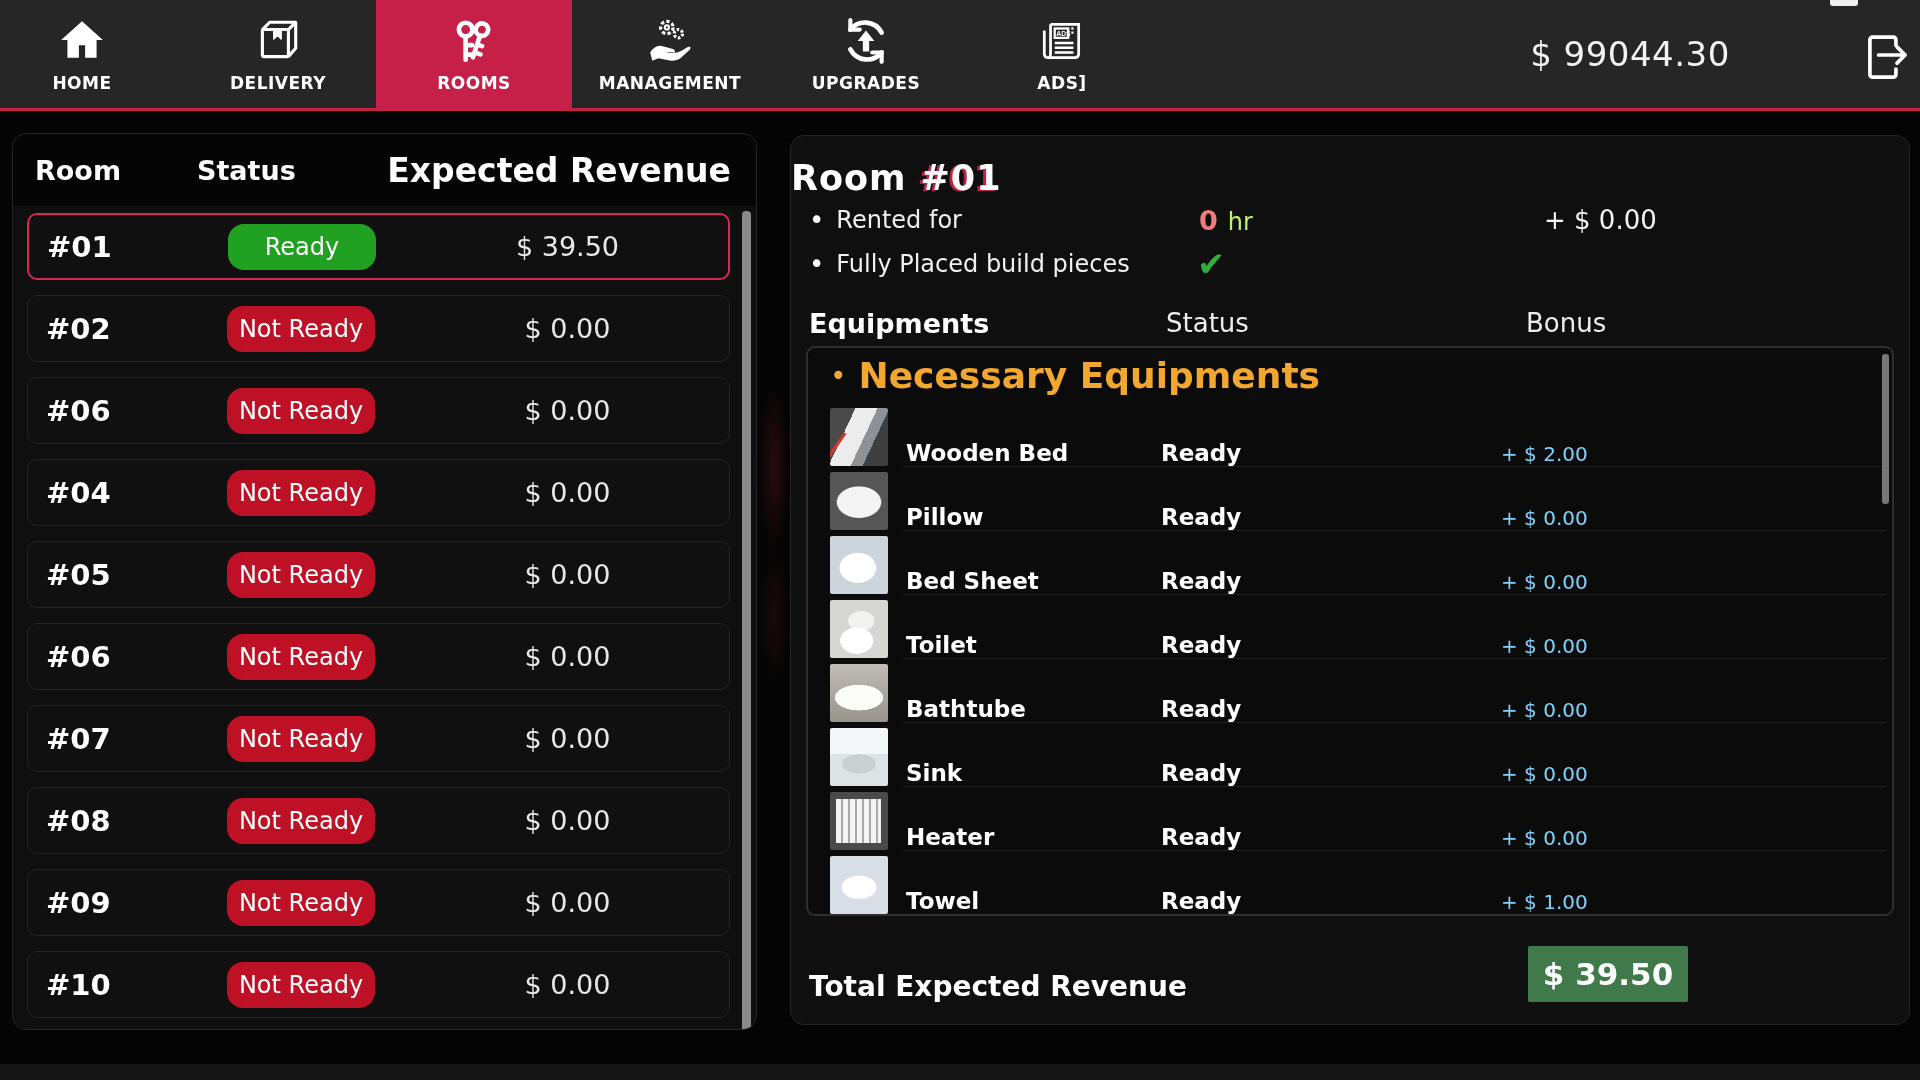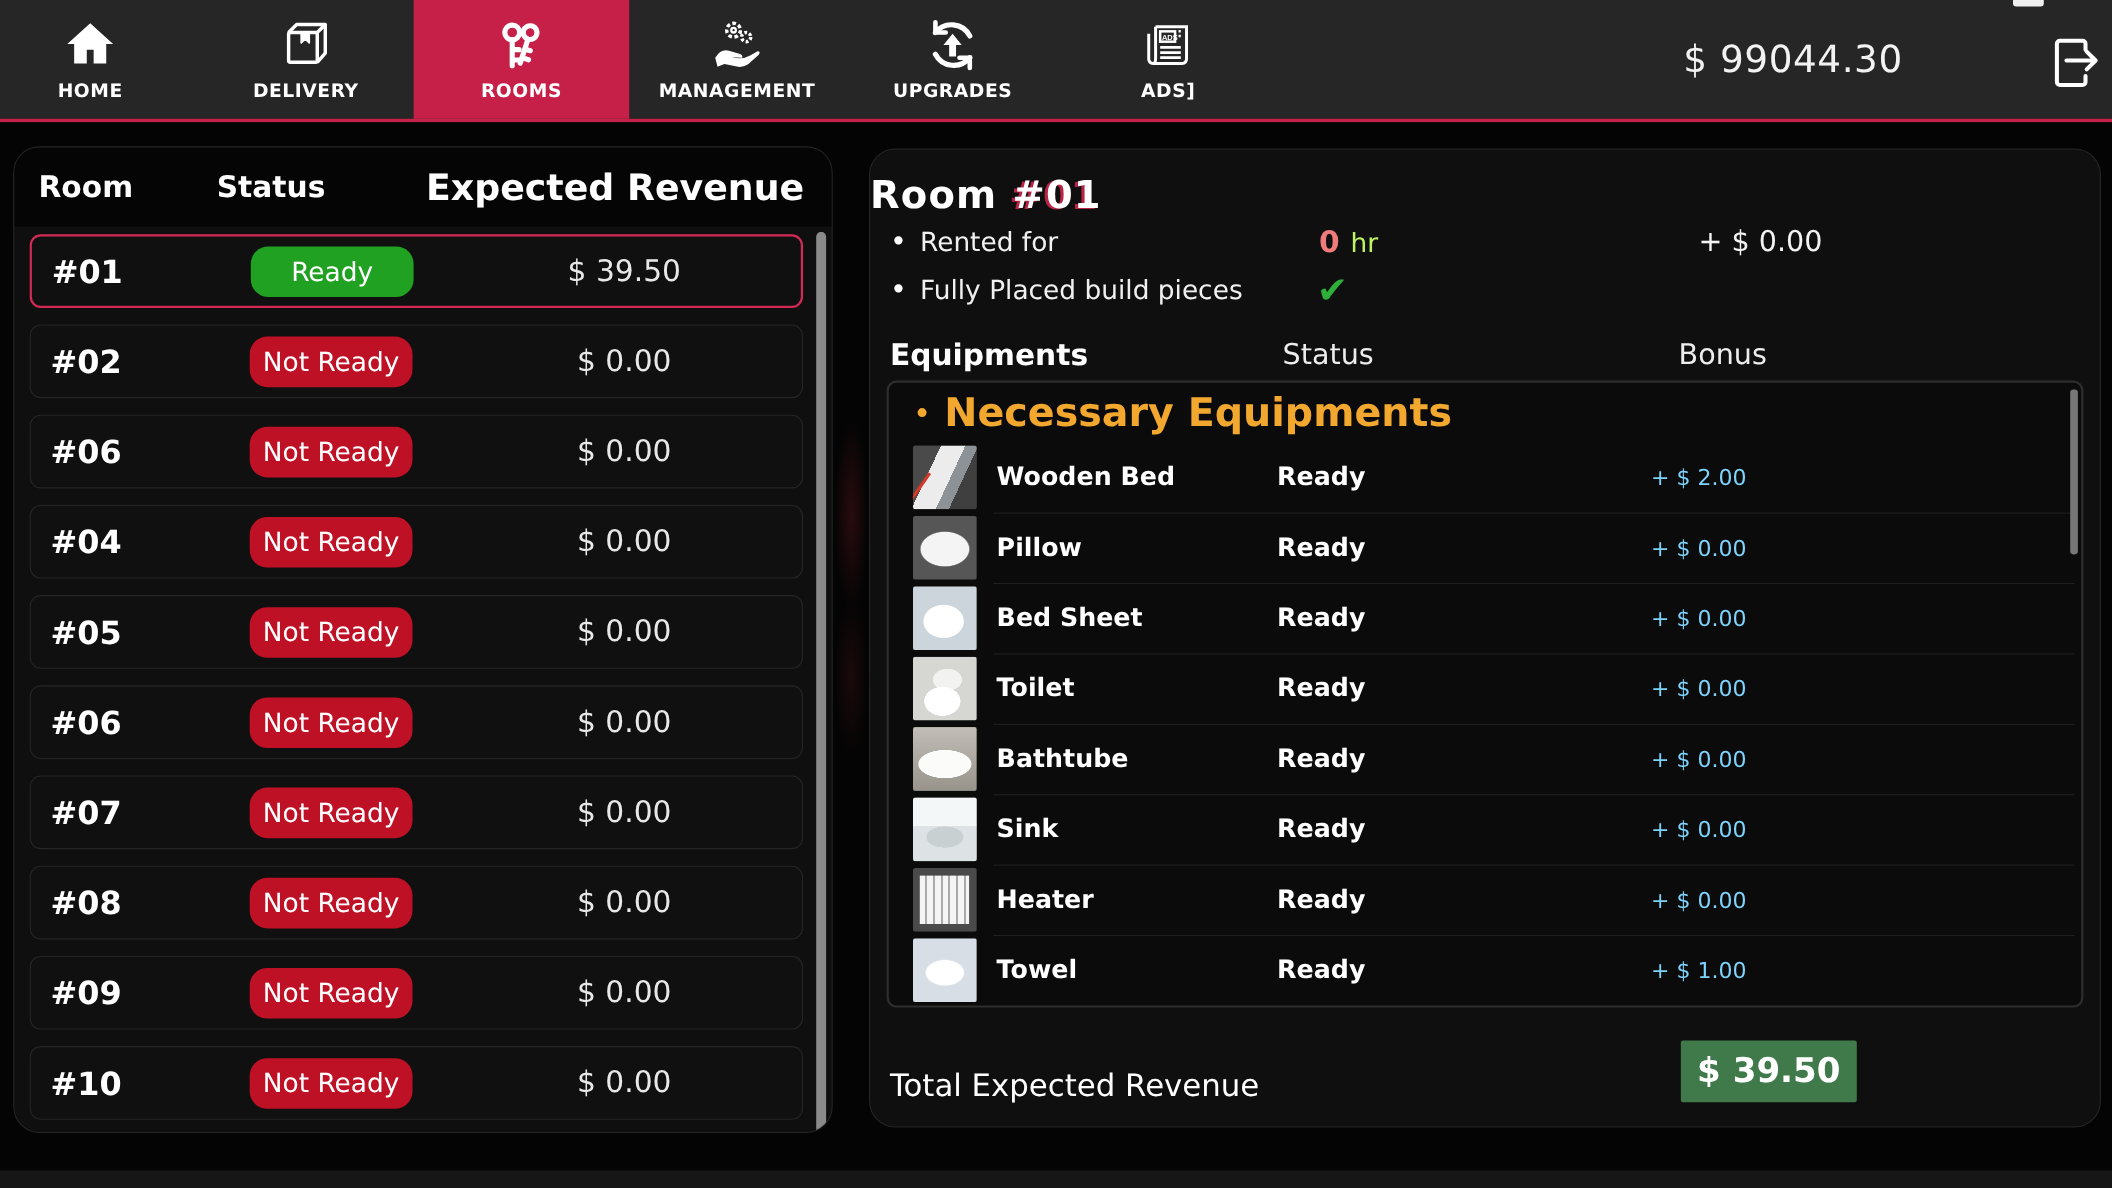--- a/index.html
+++ b/index.html
@@ -18,21 +18,21 @@
   .nav-label{font-size:17px;font-weight:bold;letter-spacing:.5px;color:#fff;}
   .balance{position:absolute;left:1500px;top:0;width:260px;height:108px;display:flex;
            align-items:center;justify-content:center;font-size:34px;letter-spacing:.5px;color:#f2f2f2;}
   .exit-btn{position:absolute;left:1853px;top:22px;width:62px;height:66px;display:flex;
             align-items:center;justify-content:center;cursor:pointer;}
   .exit-btn svg{width:58px;height:62px;}
   .top-notch{position:absolute;left:1830px;top:0;width:28px;height:6px;background:#efefef;
              border-radius:0 0 3px 3px;}
 
   
-  .panel{position:absolute;background:#0f0f0f;border:1px solid #262626;border-radius:24px;
+  .panel{position:absolute;background:#0f0f0f;border:1px solid #262626;border-radius:14px;
          box-sizing:border-box;}
   .panel-left{left:12px;top:133px;width:745px;height:897px;overflow:hidden;}
   .panel-right{left:790px;top:135px;width:1120px;height:890px;}
 
   
   .list-header{height:72px;background:#050505;display:flex;align-items:center;
                padding:0 25px 0 22px;border-radius:13px 13px 0 0;}
   .lh-room{width:162px;font-size:27px;font-weight:bold;}
   .lh-status{flex:1;font-size:27px;font-weight:bold;}
   .lh-rev{font-size:33px;font-weight:bold;text-align:right;}
@@ -66,21 +66,21 @@
   .equip-head{position:absolute;left:18px;right:18px;top:172px;height:34px;}
   .eh-equip{position:absolute;left:0;font-size:27px;font-weight:bold;}
   .eh-status{position:absolute;left:357px;font-size:26px;color:#ededed;}
   .eh-bonus{position:absolute;left:717px;font-size:26px;color:#ededed;}
 
   .equip-box{position:absolute;left:15px;top:210px;width:1088px;height:570px;background:#0b0b0b;
              border:2px solid #2e2e2e;border-radius:9px;box-sizing:border-box;}
   .equip-section{height:54px;display:flex;align-items:center;padding-left:22px;}
   .equip-section .dot{color:#f2a72e;font-size:28px;margin-right:12px;}
   .equip-section .txt{color:#f2a72e;font-size:36px;font-weight:bold;}
-  .equip-row{height:64px;display:flex;align-items:center;position:relative;}
+  .equip-row{height:64px;display:flex;align-items:flex-end;position:relative;}
   .equip-row + .equip-row::before{content:"";position:absolute;left:95px;right:6px;top:0;
              height:1px;background:#202020;}
   .thumb{width:58px;height:58px;margin-left:22px;border-radius:2px;flex:0 0 auto;
          background-color:#555;background-repeat:no-repeat;position:relative;overflow:hidden;}
   .e-name{width:255px;margin-left:18px;font-size:23px;font-weight:bold;}
   .e-status{width:340px;font-size:23px;font-weight:bold;}
   .e-bonus{font-size:20px;color:#7dd3fc;}
   .equip-scroll{position:absolute;right:3px;top:6px;width:7px;height:150px;background:#777;
                 border-radius:3px;cursor:pointer;}
 
@@ -89,21 +89,21 @@
                 background:#d03a2a;transform:rotate(35deg);}
   .icon-pillow{background-color:#565656;background-image:radial-gradient(ellipse 62% 44% at 50% 52%,#f4f4f4 60%,#8a8f93 62%,rgba(0,0,0,0) 64%);}
   .icon-bed-sheet{background-color:#ccd5db;background-image:radial-gradient(ellipse 56% 46% at 48% 55%,#ffffff 55%,rgba(0,0,0,0) 58%);}
   .icon-toilet{background-color:#d6d6d2;background-image:radial-gradient(ellipse 40% 32% at 46% 70%,#ffffff 70%,rgba(0,0,0,0) 72%),radial-gradient(ellipse 32% 24% at 54% 36%,#f2f2f0 70%,rgba(0,0,0,0) 72%);}
   .icon-bathtube{background-color:#ada89f;background-image:radial-gradient(ellipse 64% 34% at 50% 58%,#fbfbf9 64%,rgba(0,0,0,0) 66%),linear-gradient(rgba(255,255,255,.25),rgba(0,0,0,.12));}
   .icon-sink{background-color:#e7ecec;background-image:radial-gradient(ellipse 42% 24% at 50% 62%,#c8d0d2 68%,rgba(0,0,0,0) 70%),linear-gradient(#f4f7f7 45%,#dde3e4 45%);}
   .icon-heater{background-color:#4a4a4a;background-image:repeating-linear-gradient(90deg,#f4f4f4 0 5px,#a9a9a9 5px 7px);background-size:78% 76%;background-position:center;}
   .icon-towel{background-color:#d8dee5;background-image:radial-gradient(ellipse 48% 32% at 50% 54%,#ffffff 60%,#dfe5eb 64%,rgba(0,0,0,0) 67%);}
 
   .total-row{position:absolute;left:18px;top:822px;right:18px;height:60px;}
-  .total-label{position:absolute;left:0;top:12px;font-size:28px;font-weight:normal;}
+  .total-label{position:absolute;left:0;top:12px;font-size:28px;font-weight:bold;}
   .total-box{position:absolute;left:719px;top:-12px;width:160px;height:56px;background:#407a4b;
              display:flex;align-items:center;justify-content:center;border-radius:2px;}
   .total-value{font-size:31px;font-weight:bold;color:#fff;}
 
   .bg-glow{position:absolute;left:752px;top:300px;width:44px;height:420px;
            background:radial-gradient(ellipse 50% 30% at 50% 40%,rgba(150,35,45,.25),rgba(0,0,0,0) 70%),
                       radial-gradient(ellipse 50% 25% at 50% 75%,rgba(120,30,40,.2),rgba(0,0,0,0) 70%);}
   .bottom-strip{position:absolute;left:0;bottom:0;width:1920px;height:16px;background:#161616;}
 </style>
 </head>

